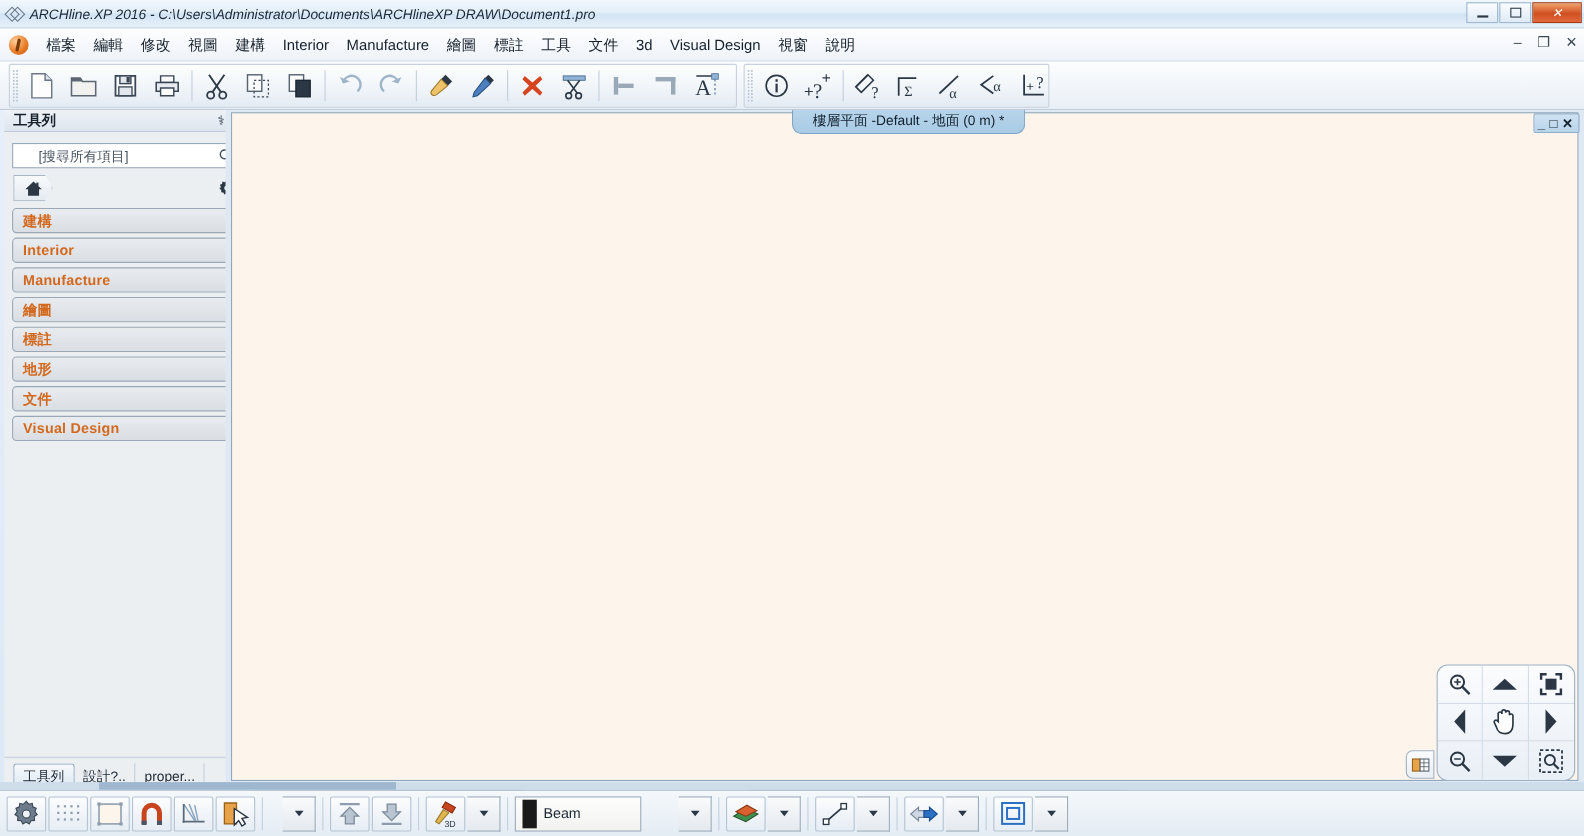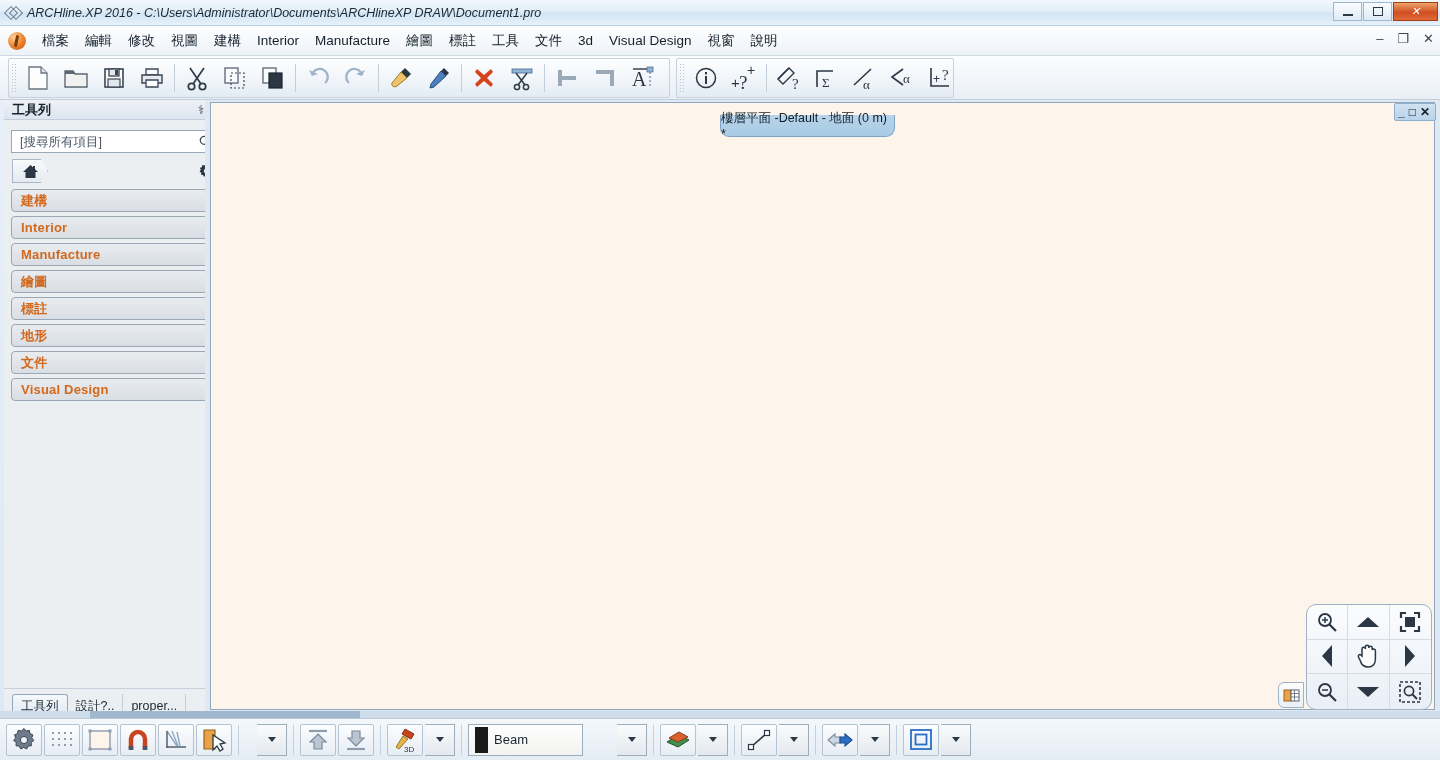--- a/index.html
+++ b/index.html
@@ -117,21 +117,21 @@
   .lp-title { font-size: 13px; color: #18222c; font-weight: bold; flex: 1; }
   .lp-hdr-btn { width: 14px; height: 14px; display:flex; align-items:center;
     justify-content:center; color:#33414f; font-size: 12px; }
   .lp-body { padding: 6px 6px 0 6px; }
   .searchbox {
     height: 23px; background: #fff; border: 1px solid #9aa9b8;
     display: flex; align-items: center; padding: 0 6px; margin: 4px 1px 0 1px;
   }
   .searchbox input {
     flex: 1; border: 0; outline: none; font-size: 12.5px;
-    color: #3a4754; font-family: "Liberation Sans", sans-serif; background: transparent;
+    color: #3a4754; font-family: "Liberation Sans", sans-serif; background: transparent; margin-left: 15px;
   }
   .searchbox input::placeholder { color: #4a5662; }
   .navrow {
     height: 28px; display: flex; align-items: center; justify-content: space-between;
     padding: 0 4px 0 2px; margin-top: 4px;
   }
   .home-tab {
     width: 36px; height: 24px; display: flex; align-items: center;
     justify-content: center;
     background: linear-gradient(#f8fafc, #e4eaf1);
@@ -164,26 +164,26 @@
   
   .canvas-wrap {
     position: absolute; left: 205px; top: 100px; width: 1235px; height: 618px;
     background: #dfe9f4;
   }
   .doc-area {
     position: absolute; left: 5px; top: 2px; width: 1225px; height: 608px;
     background: #fdf5ec; border: 1px solid #8fa8c0;
   }
   .doc-tab {
-    position: absolute; left: 515px; top: 0px; width: 175px; height: 22px;
+    position: absolute; left: 515px; top: 0px; width: 212px; height: 22px;
     background: linear-gradient(#b7d4ea, #a9cbe5);
     border: 1px solid #7fa4c4; border-top: 0;
     border-radius: 0 0 9px 9px;
     display: flex; align-items: center; justify-content: center;
-    font-size: 12.5px; color: #10202e; z-index: 5; margin-top: 15px;
+    font-size: 12.5px; color: #10202e; z-index: 5;
   }
   .doc-winbtns {
     position: absolute; right: 4px; top: 3px; z-index: 6;
     display: flex; align-items: center; gap: 2px;
     background: linear-gradient(#cfe2f2,#b9d4ea);
     border: 1px solid #8fb0cc; padding: 1px 3px; border-radius: 2px;
     font-size: 12px; color: #15222e; letter-spacing: 2px; font-weight: bold;
   }
 
   

